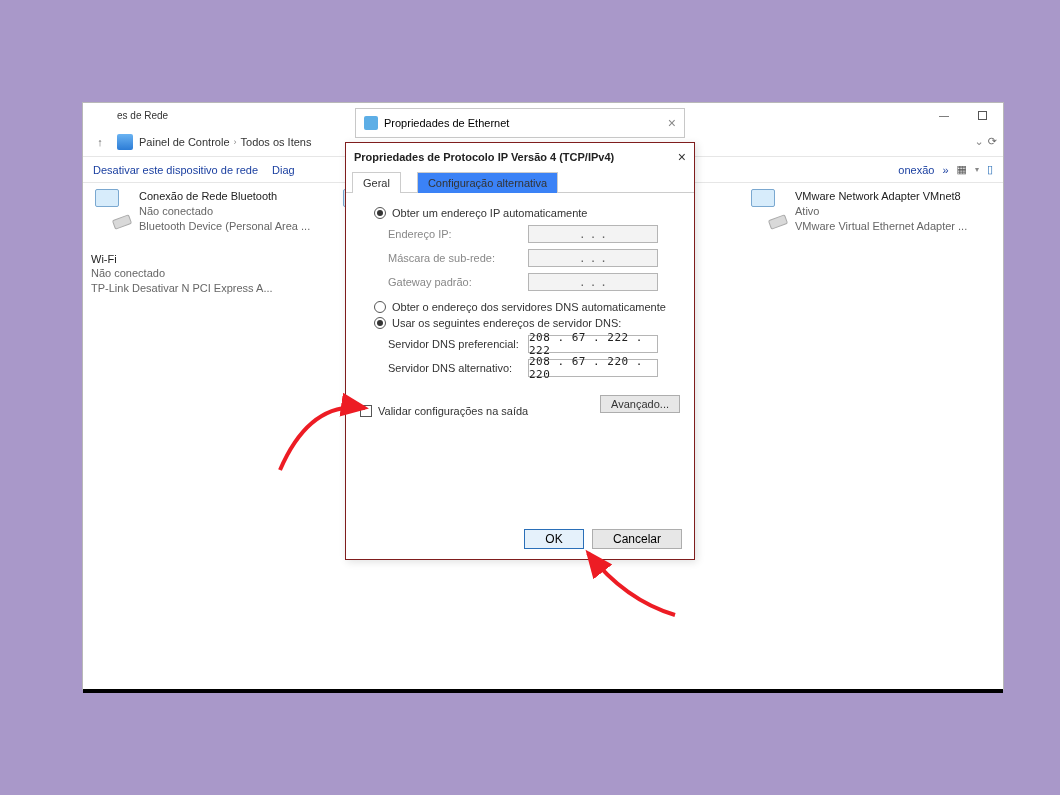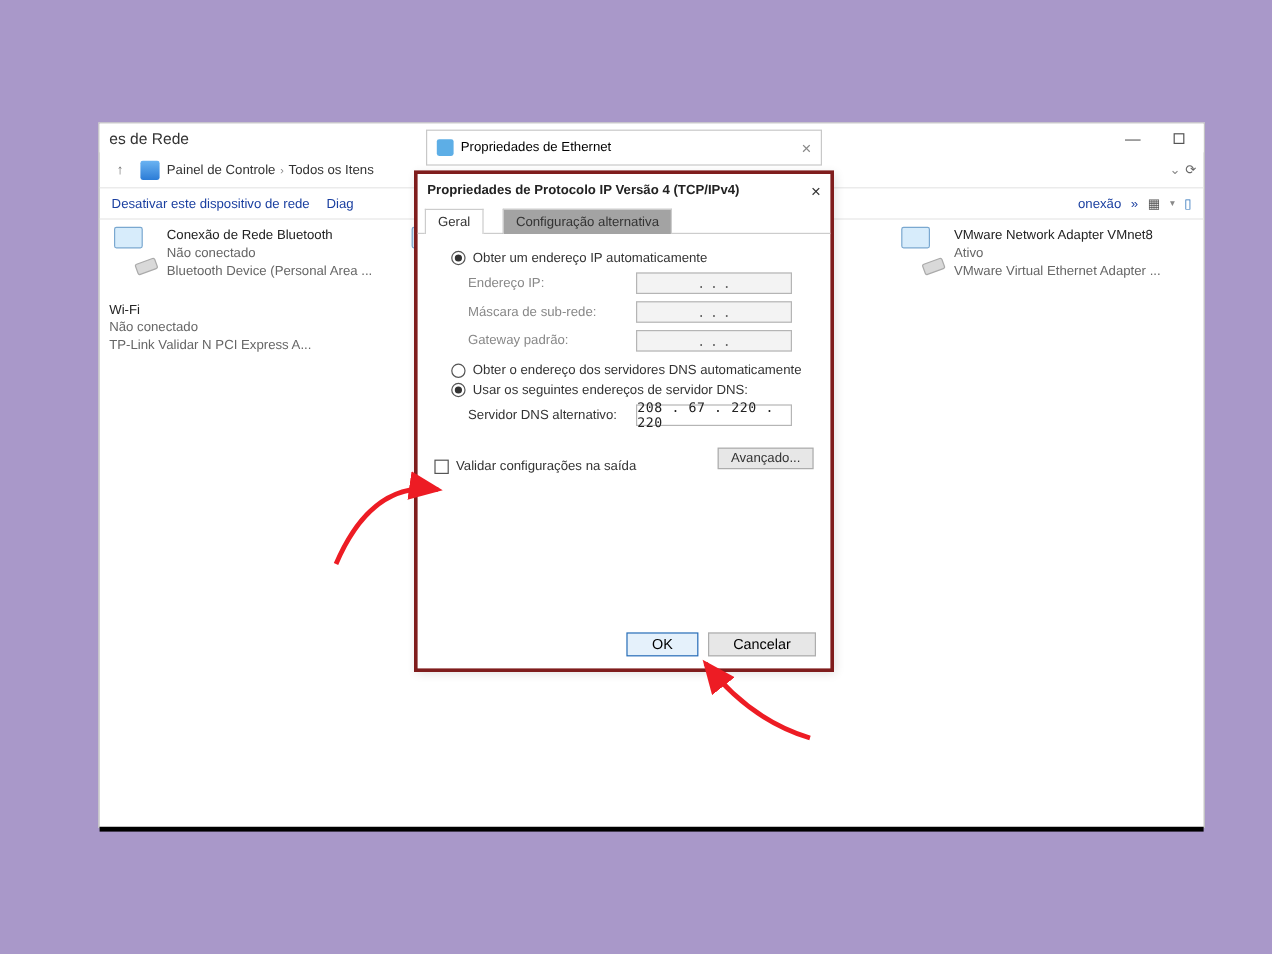--- a/index.html
+++ b/index.html
@@ -28,24 +28,25 @@
   width: 922px;
   height: 588px;
   background: #fff;
   border: 1px solid #b8b8b8;
 }
 .explorer-title {
   height: 24px;
   background: #fff;
   padding: 4px 8px;
   color: #333;
-  font-size: 13px;
+  font-size: 10px;
   display:flex;
   align-items:center;
   justify-content:space-between;
+  margin-left:26px;
 }
 .window-controls { display:flex; gap:12px; }
 .win-ctrl {
   width:26px; height:18px;
   display:flex; align-items:center; justify-content:center;
   color:#555;
 }
 .win-maxbox { width:9px; height:9px; border:1px solid #555; }
 .explorer-bread {
   height: 30px;
@@ -160,21 +161,21 @@
 .eth-dialog .eth-close { margin-left:auto; color:#888; font-size:14px; }
 
 
 .ipv4-dialog {
   position:absolute;
   left:345px;
   top:142px;
   width:350px;
   height:418px;
   background:#fff;
-  border:3px solid #7f1d1d;
+  border:1px solid #7f1d1d;
   box-shadow: 2px 2px 8px rgba(0,0,0,0.12);
   display:flex;
   flex-direction:column;
 }
 .ipv4-titlebar {
   height:28px;
   display:flex;
   align-items:center;
   padding:0 8px;
   font-weight:600;
@@ -186,21 +187,21 @@
   display:flex;
   padding:0 6px;
   gap:16px;
   border-bottom:1px solid #ccc;
   font-size:11px;
 }
 .ipv4-tab {
   padding:4px 10px;
   border:1px solid #ccc;
   border-bottom:none;
-  background:#a3a3a3;
+  background:#3b82f6;
   position:relative; top:1px;
   color:#333;
 }
 .ipv4-tab.active { background:#fff; }
 .ipv4-content {
   flex:1;
   padding:10px 14px 8px 14px;
   color:#333;
 }
 .ipv4-desc { font-size:11px; color:#333; line-height:1.35; margin-bottom:12px; }
@@ -336,21 +337,21 @@
         <div class="sub">Ativo</div>
         <div class="sub">VMware Virtual Ethernet Adapter ...</div>
       </div>
     </div>
 
     <div class="adapter" style="width:230px;">
 
       <div class="adapter-text">
         <div class="name">Wi-Fi</div>
         <div class="sub">Não conectado</div>
-        <div class="sub">TP-Link Validar N PCI Express A...</div>
+        <div class="sub">TP-Link Desativar N PCI Express A...</div>
       </div>
     </div>
   </div>
 
   <div class="bottom-black"></div>
 </div>
 
 <div class="eth-dialog">
   <div class="eth-icon"></div>
   <span>Propriedades de Ethernet</span>
@@ -402,20 +403,26 @@
     <div class="dns-section">
       <div class="radio-row">
         <div class="radio"></div>
         <span>Obter o endereço dos servidores DNS automaticamente</span>
       </div>
       <div class="radio-row">
         <div class="radio checked"></div>
         <span>Usar os seguintes endereços de servidor DNS:</span>
       </div>
       <div class="ip-group">
+        <div class="ip-row">
+          <span class="ip-label enabled">Servidor DNS preferencial:</span>
+          <div class="ip-input enabled">
+              <span>208 . 67 . 222 . 222</span>
+            </div>
+        </div>
         <div class="ip-row">
           <span class="ip-label enabled">Servidor DNS alternativo:</span>
           <div class="ip-input enabled">
               <span>208 . 67 . 220 . 220</span>
             </div>
         </div>
       </div>
     </div>
 
     <div class="advanced-row">

